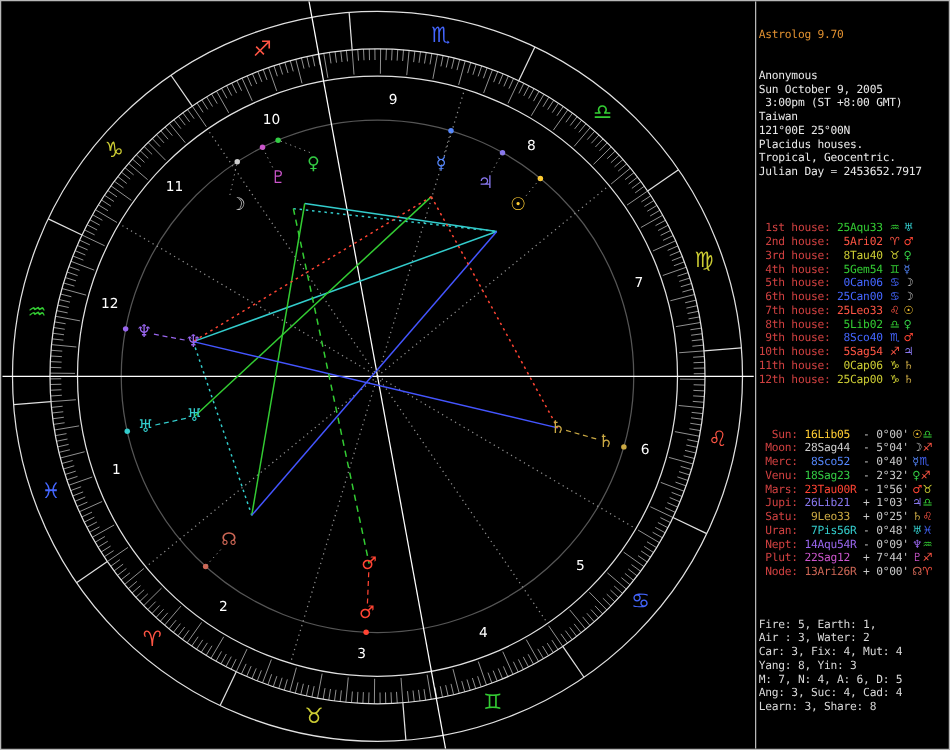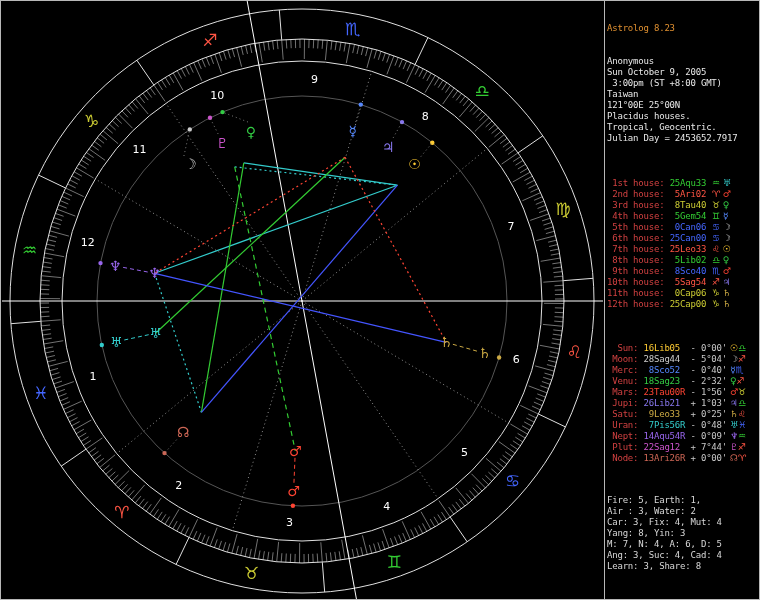--- a/index.html
+++ b/index.html
@@ -488,19 +488,19 @@
       <text x="483.6" y="352.4" fill="#ccaa44" font-size="14" text-anchor="middle" dominant-baseline="central" font-family="&quot;DejaVu Sans&quot;, sans-serif">♄</text>
       <text x="154.5" y="332.2" fill="#33cccc" font-size="14" text-anchor="middle" dominant-baseline="central" font-family="&quot;DejaVu Sans&quot;, sans-serif">♅</text>
       <text x="115.4" y="340.7" fill="#33cccc" font-size="14" text-anchor="middle" dominant-baseline="central" font-family="&quot;DejaVu Sans&quot;, sans-serif">♅</text>
       <text x="153.6" y="272.3" fill="#9966ee" font-size="14" text-anchor="middle" dominant-baseline="central" font-family="&quot;DejaVu Sans&quot;, sans-serif">♆</text>
       <text x="114.3" y="264.9" fill="#9966ee" font-size="14" text-anchor="middle" dominant-baseline="central" font-family="&quot;DejaVu Sans&quot;, sans-serif">♆</text>
       <text x="221.6" y="141.8" fill="#cc55cc" font-size="14" text-anchor="middle" dominant-baseline="central" font-family="&quot;DejaVu Sans&quot;, sans-serif">♇</text>
       <text x="182.3" y="431.3" fill="#cc6655" font-size="14" text-anchor="middle" dominant-baseline="central" font-family="&quot;DejaVu Sans&quot;, sans-serif">☊</text>
     </svg>
   <div class="divider"></div>
   <div class="panel">
-    <div class="title" style="color: rgb(224, 144, 48);">Astrolog 8.23</div>
+    <div class="title" style="color: rgb(224, 144, 48);">Astrolog 9.70</div>
     <div id="info-lines"><div class="pline" style="color: rgb(232, 232, 232);">Anonymous</div><div class="pline" style="color: rgb(232, 232, 232);">Sun October 9, 2005</div><div class="pline" style="color: rgb(232, 232, 232);"> 3:00pm (ST +8:00 GMT)</div><div class="pline" style="color: rgb(232, 232, 232);">Taiwan</div><div class="pline" style="color: rgb(232, 232, 232);">121°00E 25°00N</div><div class="pline" style="color: rgb(232, 232, 232);">Placidus houses.</div><div class="pline" style="color: rgb(232, 232, 232);">Tropical, Geocentric.</div><div class="pline" style="color: rgb(232, 232, 232);">Julian Day = 2453652.7917</div></div>
     <div id="house-list"><div class="pline"><span style="color: rgb(208, 64, 64);"> 1st house: </span><span style="color: rgb(51, 204, 51);">25Aqu33</span><span class="glyphs" style="color: rgb(51, 204, 51);">  ♒</span><span class="glyphs" style="color: rgb(51, 204, 204);"> ♅</span></div><div class="pline"><span style="color: rgb(208, 64, 64);"> 2nd house: </span><span style="color: rgb(255, 85, 68);"> 5Ari02</span><span class="glyphs" style="color: rgb(255, 85, 68);">  ♈</span><span class="glyphs" style="color: rgb(255, 68, 51);"> ♂</span></div><div class="pline"><span style="color: rgb(208, 64, 64);"> 3rd house: </span><span style="color: rgb(204, 204, 51);"> 8Tau40</span><span class="glyphs" style="color: rgb(204, 204, 51);">  ♉</span><span class="glyphs" style="color: rgb(51, 204, 68);"> ♀</span></div><div class="pline"><span style="color: rgb(208, 64, 64);"> 4th house: </span><span style="color: rgb(51, 204, 51);"> 5Gem54</span><span class="glyphs" style="color: rgb(51, 204, 51);">  ♊</span><span class="glyphs" style="color: rgb(85, 136, 255);"> ☿</span></div><div class="pline"><span style="color: rgb(208, 64, 64);"> 5th house: </span><span style="color: rgb(68, 102, 255);"> 0Can06</span><span class="glyphs" style="color: rgb(68, 102, 255);">  ♋</span><span class="glyphs" style="color: rgb(204, 204, 204);"> ☽</span></div><div class="pline"><span style="color: rgb(208, 64, 64);"> 6th house: </span><span style="color: rgb(68, 102, 255);">25Can00</span><span class="glyphs" style="color: rgb(68, 102, 255);">  ♋</span><span class="glyphs" style="color: rgb(204, 204, 204);"> ☽</span></div><div class="pline"><span style="color: rgb(208, 64, 64);"> 7th house: </span><span style="color: rgb(255, 85, 68);">25Leo33</span><span class="glyphs" style="color: rgb(255, 85, 68);">  ♌</span><span class="glyphs" style="color: rgb(255, 204, 51);"> ☉</span></div><div class="pline"><span style="color: rgb(208, 64, 64);"> 8th house: </span><span style="color: rgb(51, 204, 51);"> 5Lib02</span><span class="glyphs" style="color: rgb(51, 204, 51);">  ♎</span><span class="glyphs" style="color: rgb(51, 204, 68);"> ♀</span></div><div class="pline"><span style="color: rgb(208, 64, 64);"> 9th house: </span><span style="color: rgb(68, 102, 255);"> 8Sco40</span><span class="glyphs" style="color: rgb(68, 102, 255);">  ♏</span><span class="glyphs" style="color: rgb(255, 68, 51);"> ♂</span></div><div class="pline"><span style="color: rgb(208, 64, 64);">10th house: </span><span style="color: rgb(255, 85, 68);"> 5Sag54</span><span class="glyphs" style="color: rgb(255, 85, 68);">  ♐</span><span class="glyphs" style="color: rgb(136, 119, 238);"> ♃</span></div><div class="pline"><span style="color: rgb(208, 64, 64);">11th house: </span><span style="color: rgb(204, 204, 51);"> 0Cap06</span><span class="glyphs" style="color: rgb(204, 204, 51);">  ♑</span><span class="glyphs" style="color: rgb(204, 170, 68);"> ♄</span></div><div class="pline"><span style="color: rgb(208, 64, 64);">12th house: </span><span style="color: rgb(204, 204, 51);">25Cap00</span><span class="glyphs" style="color: rgb(204, 204, 51);">  ♑</span><span class="glyphs" style="color: rgb(204, 170, 68);"> ♄</span></div></div>
     <div id="planet-list"><div class="pline"><span style="color: rgb(208, 64, 64);">  Sun: </span><span style="color: rgb(255, 204, 51);">16Lib05 </span><span style="color: rgb(200, 200, 200);"> - 0°00'</span><span class="glyphs" style="color: rgb(255, 204, 51);"> ☉</span><span class="glyphs" style="color: rgb(51, 204, 51);">♎</span></div><div class="pline"><span style="color: rgb(208, 64, 64);"> Moon: </span><span style="color: rgb(204, 204, 204);">28Sag44 </span><span style="color: rgb(200, 200, 200);"> - 5°04'</span><span class="glyphs" style="color: rgb(204, 204, 204);"> ☽</span><span class="glyphs" style="color: rgb(255, 85, 68);">♐</span></div><div class="pline"><span style="color: rgb(208, 64, 64);"> Merc: </span><span style="color: rgb(85, 136, 255);"> 8Sco52 </span><span style="color: rgb(200, 200, 200);"> - 0°40'</span><span class="glyphs" style="color: rgb(85, 136, 255);"> ☿</span><span class="glyphs" style="color: rgb(68, 102, 255);">♏</span></div><div class="pline"><span style="color: rgb(208, 64, 64);"> Venu: </span><span style="color: rgb(51, 204, 68);">18Sag23 </span><span style="color: rgb(200, 200, 200);"> - 2°32'</span><span class="glyphs" style="color: rgb(51, 204, 68);"> ♀</span><span class="glyphs" style="color: rgb(255, 85, 68);">♐</span></div><div class="pline"><span style="color: rgb(208, 64, 64);"> Mars: </span><span style="color: rgb(255, 68, 51);">23Tau00R</span><span style="color: rgb(200, 200, 200);"> - 1°56'</span><span class="glyphs" style="color: rgb(255, 68, 51);"> ♂</span><span class="glyphs" style="color: rgb(204, 204, 51);">♉</span></div><div class="pline"><span style="color: rgb(208, 64, 64);"> Jupi: </span><span style="color: rgb(136, 119, 238);">26Lib21 </span><span style="color: rgb(200, 200, 200);"> + 1°03'</span><span class="glyphs" style="color: rgb(136, 119, 238);"> ♃</span><span class="glyphs" style="color: rgb(51, 204, 51);">♎</span></div><div class="pline"><span style="color: rgb(208, 64, 64);"> Satu: </span><span style="color: rgb(204, 170, 68);"> 9Leo33 </span><span style="color: rgb(200, 200, 200);"> + 0°25'</span><span class="glyphs" style="color: rgb(204, 170, 68);"> ♄</span><span class="glyphs" style="color: rgb(255, 85, 68);">♌</span></div><div class="pline"><span style="color: rgb(208, 64, 64);"> Uran: </span><span style="color: rgb(51, 204, 204);"> 7Pis56R</span><span style="color: rgb(200, 200, 200);"> - 0°48'</span><span class="glyphs" style="color: rgb(51, 204, 204);"> ♅</span><span class="glyphs" style="color: rgb(68, 102, 255);">♓</span></div><div class="pline"><span style="color: rgb(208, 64, 64);"> Nept: </span><span style="color: rgb(153, 102, 238);">14Aqu54R</span><span style="color: rgb(200, 200, 200);"> - 0°09'</span><span class="glyphs" style="color: rgb(153, 102, 238);"> ♆</span><span class="glyphs" style="color: rgb(51, 204, 51);">♒</span></div><div class="pline"><span style="color: rgb(208, 64, 64);"> Plut: </span><span style="color: rgb(204, 85, 204);">22Sag12 </span><span style="color: rgb(200, 200, 200);"> + 7°44'</span><span class="glyphs" style="color: rgb(204, 85, 204);"> ♇</span><span class="glyphs" style="color: rgb(255, 85, 68);">♐</span></div><div class="pline"><span style="color: rgb(208, 64, 64);"> Node: </span><span style="color: rgb(204, 102, 85);">13Ari26R</span><span style="color: rgb(200, 200, 200);"> + 0°00'</span><span class="glyphs" style="color: rgb(204, 102, 85);"> ☊</span><span class="glyphs" style="color: rgb(255, 85, 68);">♈</span></div></div>
     <div id="stat-list"><div class="pline" style="color: rgb(216, 216, 216);">Fire: 5, Earth: 1,</div><div class="pline" style="color: rgb(216, 216, 216);">Air : 3, Water: 2</div><div class="pline" style="color: rgb(216, 216, 216);">Car: 3, Fix: 4, Mut: 4</div><div class="pline" style="color: rgb(216, 216, 216);">Yang: 8, Yin: 3</div><div class="pline" style="color: rgb(216, 216, 216);">M: 7, N: 4, A: 6, D: 5</div><div class="pline" style="color: rgb(216, 216, 216);">Ang: 3, Suc: 4, Cad: 4</div><div class="pline" style="color: rgb(216, 216, 216);">Learn: 3, Share: 8</div></div>
   </div>
 </div>
 
 </body></html>

